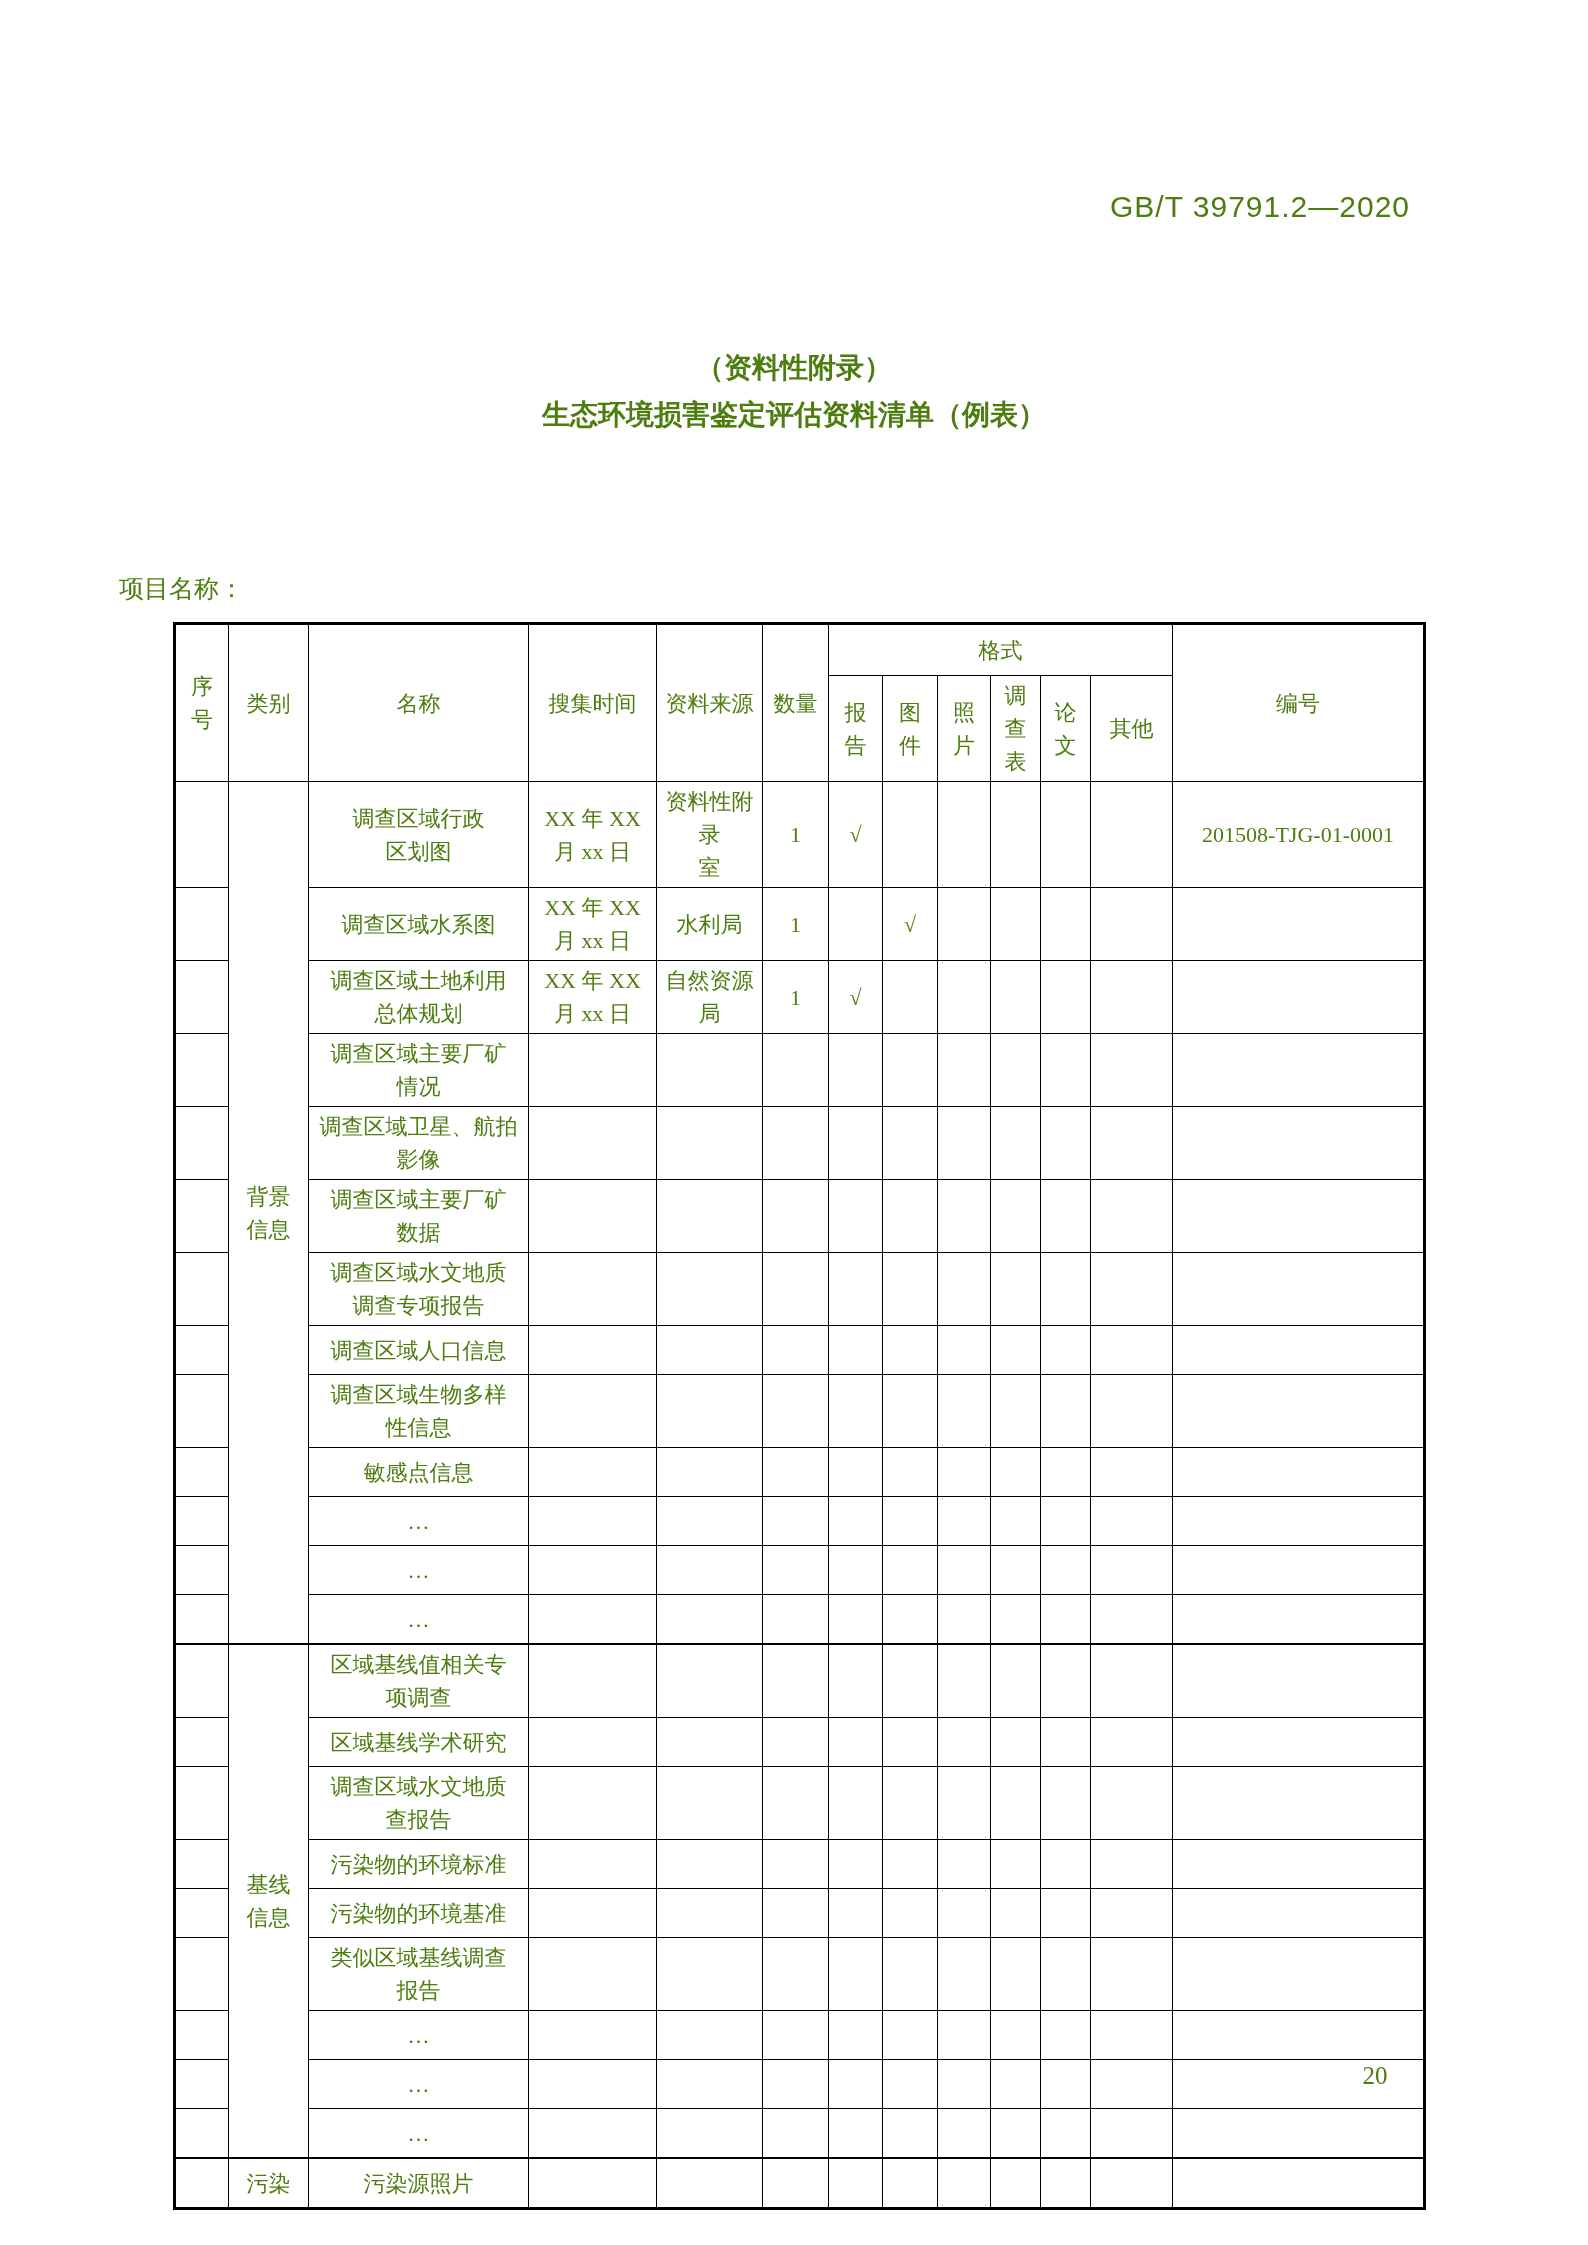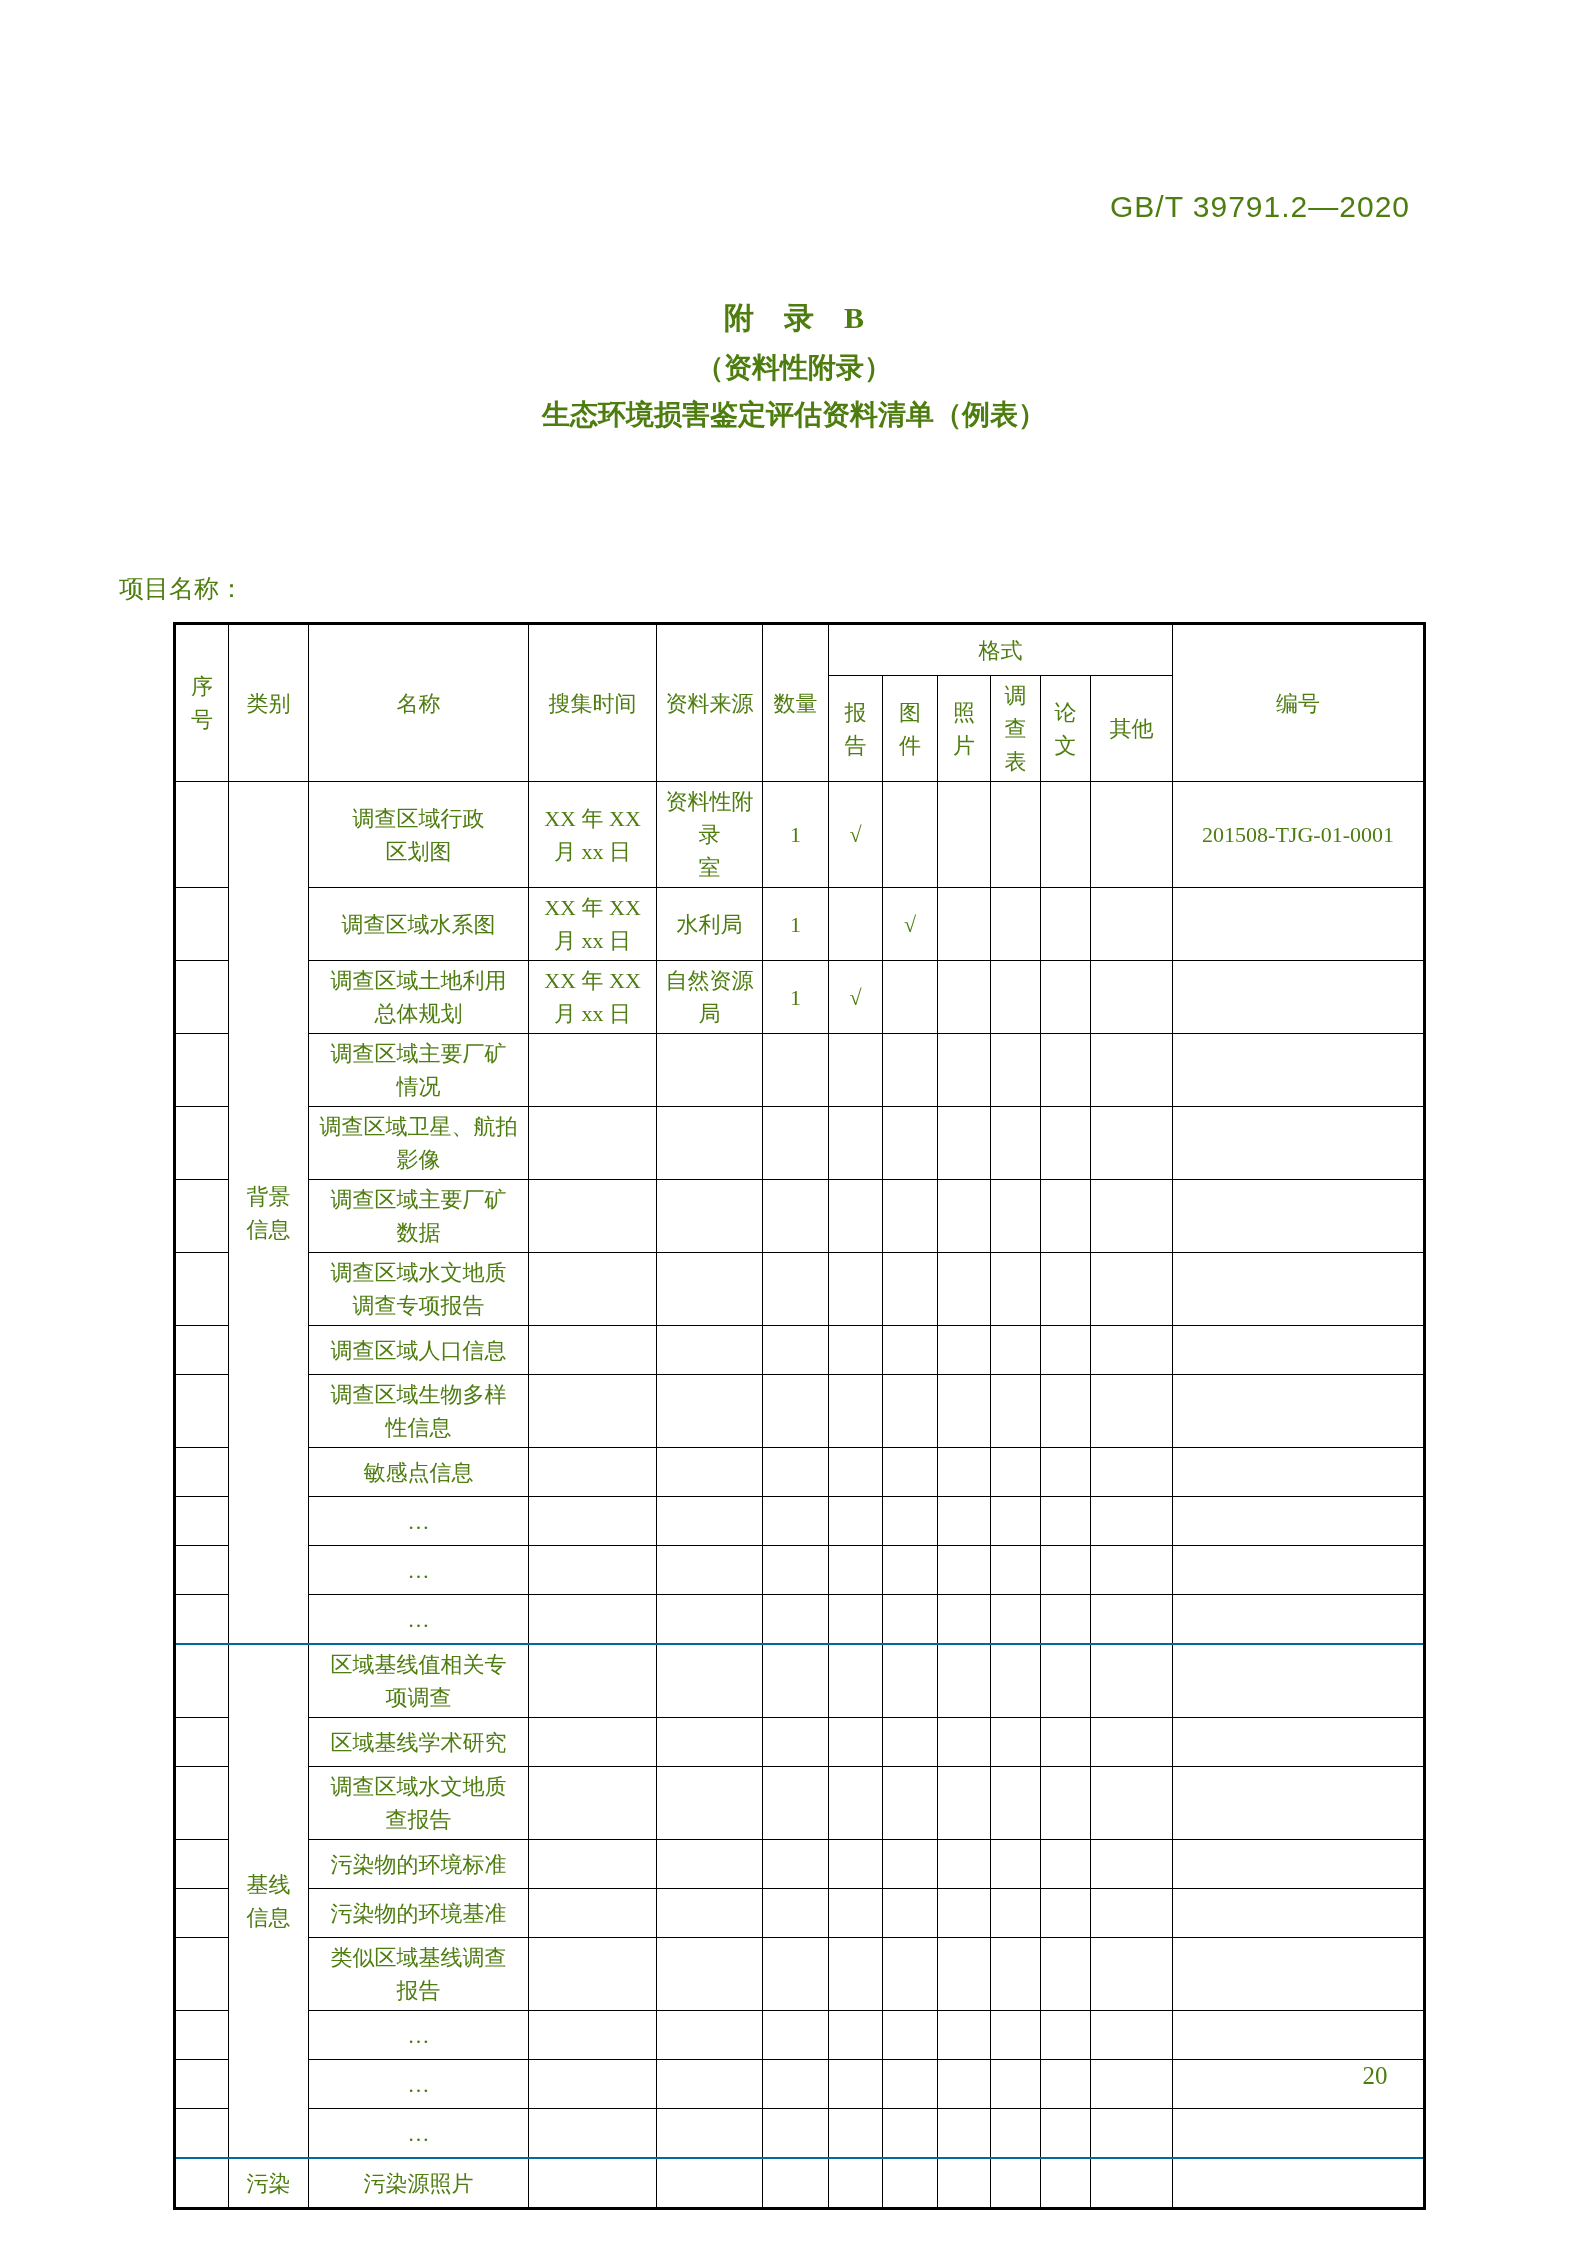--- a/index.html
+++ b/index.html
@@ -47,38 +47,37 @@
     vertical-align:middle;
     font-size:22px;
     font-weight:normal;
     padding:3px 4px;
     line-height:1.5;
     white-space:pre-line;
     overflow:hidden;
   }
   table.materials thead th.format-group{height:44px;}
   table.materials td{height:42px;}
-  tr.section-start td{border-top:2px solid #0369a1;}
+  tr.section-start td{border-top:2px solid #000000;}
   .check{font-size:22px;}
   .page-number{
     position:absolute;
     left:1340px;top:2062px;
     width:70px;
     text-align:center;
     font-size:25px;
   }
 </style>
 </head>
 <body>
 
 <div class="page">
 
   <div class="doc-number">GB/T 39791.2—2020</div>
 
-  <div class="center-line appendix-label">附　录　B</div>
 
   <div class="center-line appendix-name">生态环境损害鉴定评估资料清单（例表）</div>
 
   <div class="center-line appendix-type">（资料性附录）</div>
 
 
   <div class="project-label">项目名称：</div>
 
   <table class="materials">
     <colgroup>

